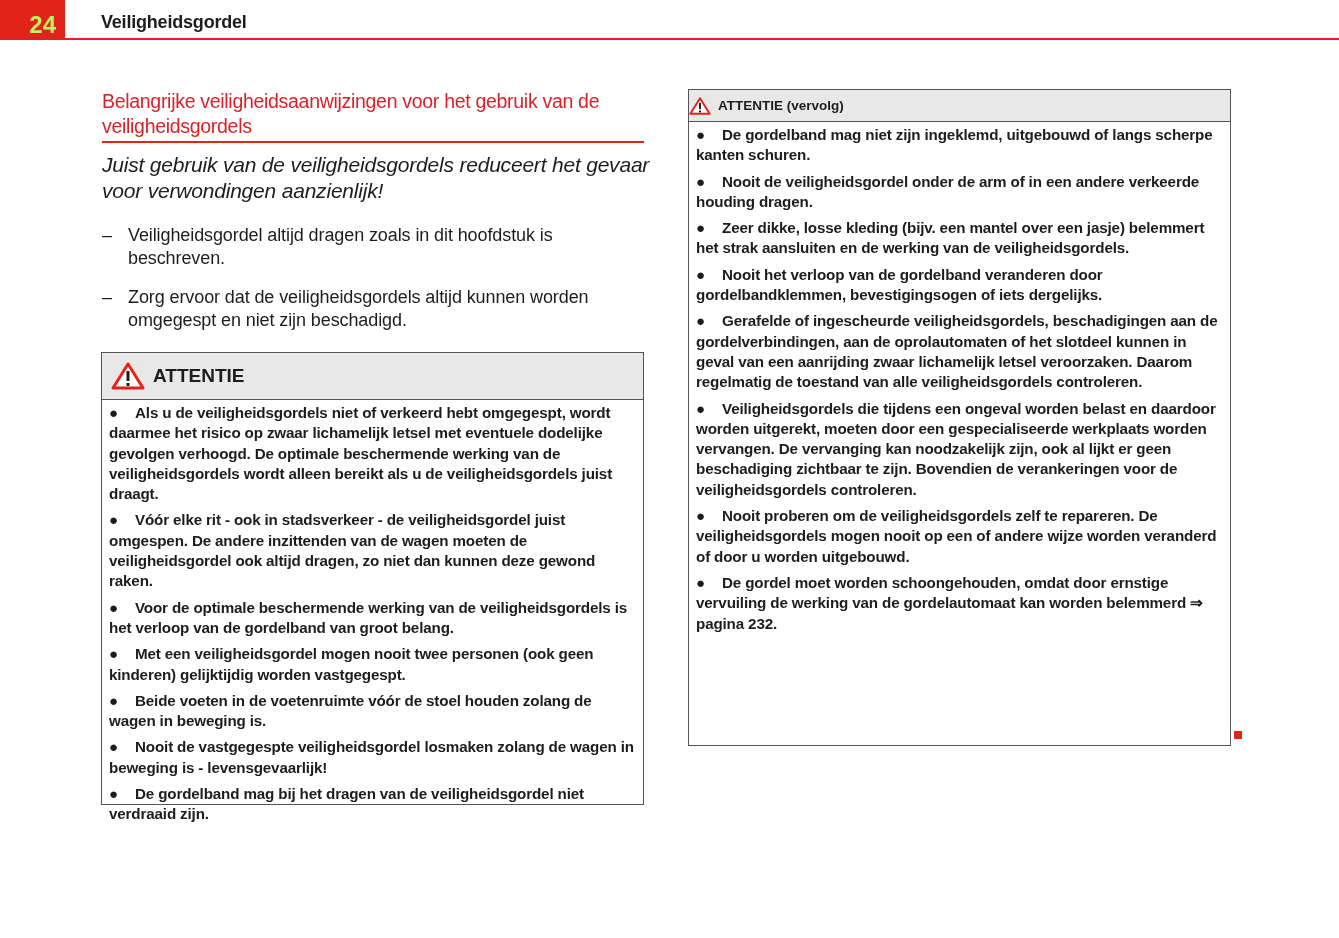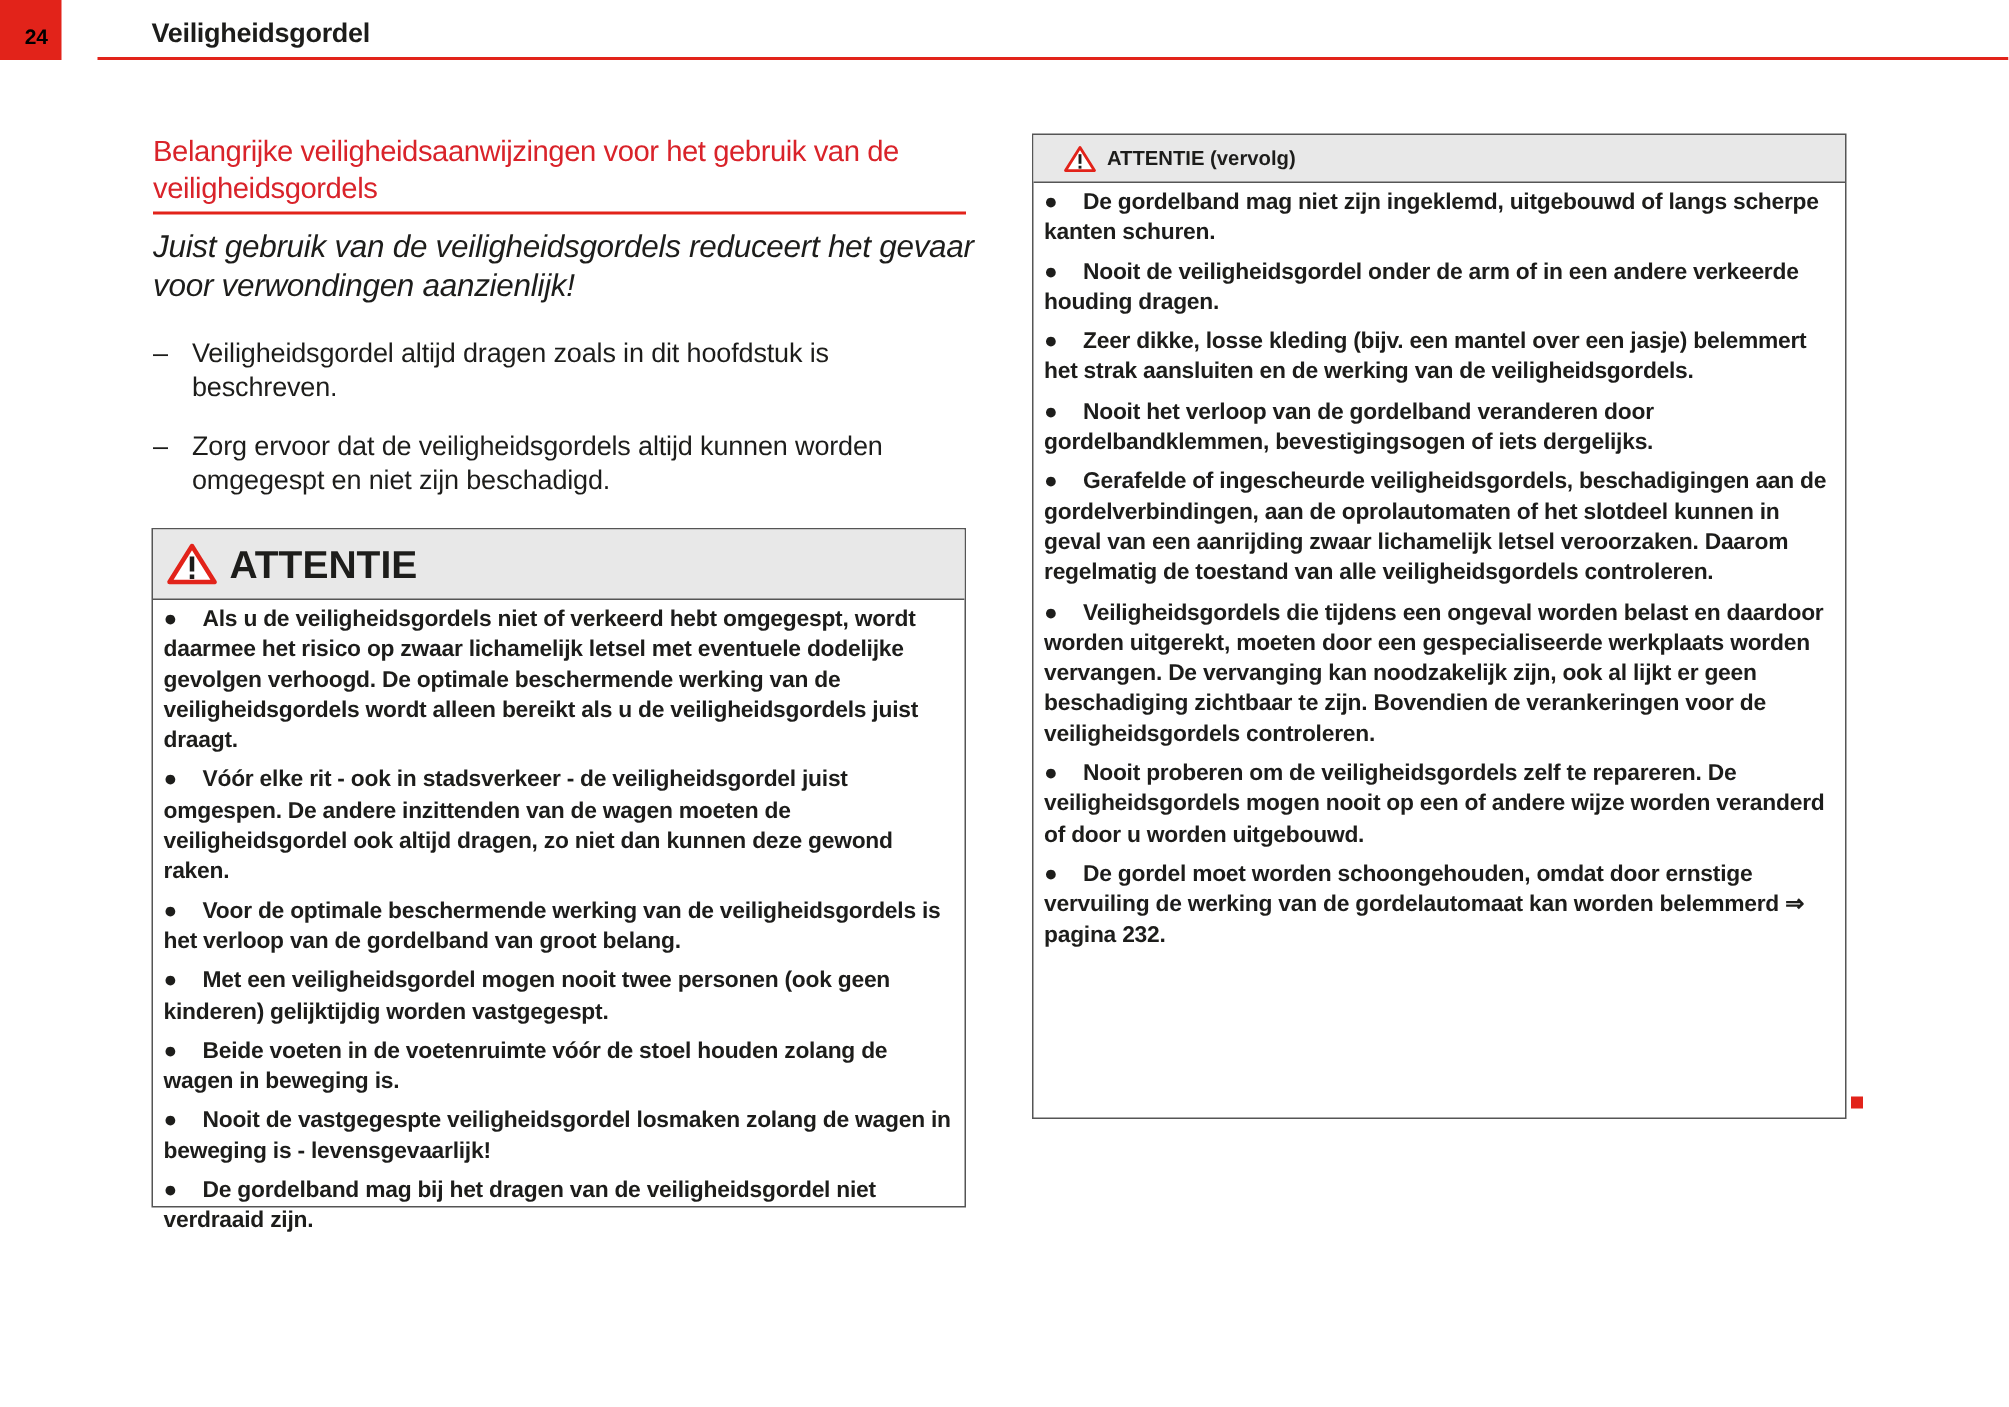--- a/index.html
+++ b/index.html
@@ -2,22 +2,22 @@
 <html><head>
 <meta charset="utf-8">
 <style>
   html, body { margin:0; padding:0; }
   body {
     width:1339px; height:938px; background:#ffffff; position:relative; overflow:hidden;
     font-family:"DejaVu Sans Condensed","DejaVu Sans", "Liberation Sans", sans-serif;
     color:#1d1d1b;
   }
   .hdr-num {
-    position:absolute; left:0; top:0; width:41px; height:40px; background:#e2231a;
-    color:#000000; font-weight:bold; font-size:14px; text-align:right; box-sizing:border-box;
+    position:absolute; left:0; top:0; width:65px; height:40px; background:#e2231a;
+    color:#bef264; font-weight:bold; font-size:24px; text-align:right; box-sizing:border-box;
     padding-right:9px; line-height:49px; font-family:"Liberation Sans", sans-serif;
   }
   .hdr-title {
     position:absolute; left:101px; top:12px; font-size:18px; font-weight:bold;
     font-family:"Liberation Sans", sans-serif; letter-spacing:-0.2px;
   }
   .hdr-line { position:absolute; left:65px; top:38px; width:1274px; height:2px; background:#e2231a; }
 
   .sec-title {
     position:absolute; left:102px; top:89px; width:542px; color:#d9232a;
@@ -38,23 +38,23 @@
     font-family:"Liberation Sans", sans-serif;
   }
   .warn-head { background:#e8e8e8; border-bottom:1px solid #555; display:flex; align-items:center; }
   .warn-head .title { font-weight:bold; }
   .warn-body { padding:3px 7px 0 7px; }
   .warn-item { font-weight:bold; font-size:15.2px; line-height:20.3px; margin-bottom:6px; letter-spacing:-0.15px; }
   .warn-item .bullet { display:inline-block; width:26px; }
 
   #box1 { left:101px; top:352px; width:543px; height:453px; }
   #box1 .warn-head { height:46px; padding-left:9px; }
-  #box1 .warn-head .title { font-size:26px; margin-left:8px; }
+  #box1 .warn-head .title { font-size:19px; margin-left:8px; }
   #box2 { left:688px; top:89px; width:543px; height:657px; }
-  #box2 .warn-head { height:31px; padding-left:20px; }
+  #box2 .warn-head { height:31px; padding-left:0; }
   #box2 .warn-head .title { font-size:13.5px; margin-left:7px; }
   .end-mark { position:absolute; left:1234px; top:731px; width:8px; height:8px; background:#e2231a; }
 </style>
 </head>
 <body>
 
 <div class="hdr-num">24</div>
 <div class="hdr-title">Veiligheidsgordel</div>
 <div class="hdr-line"></div>
 

